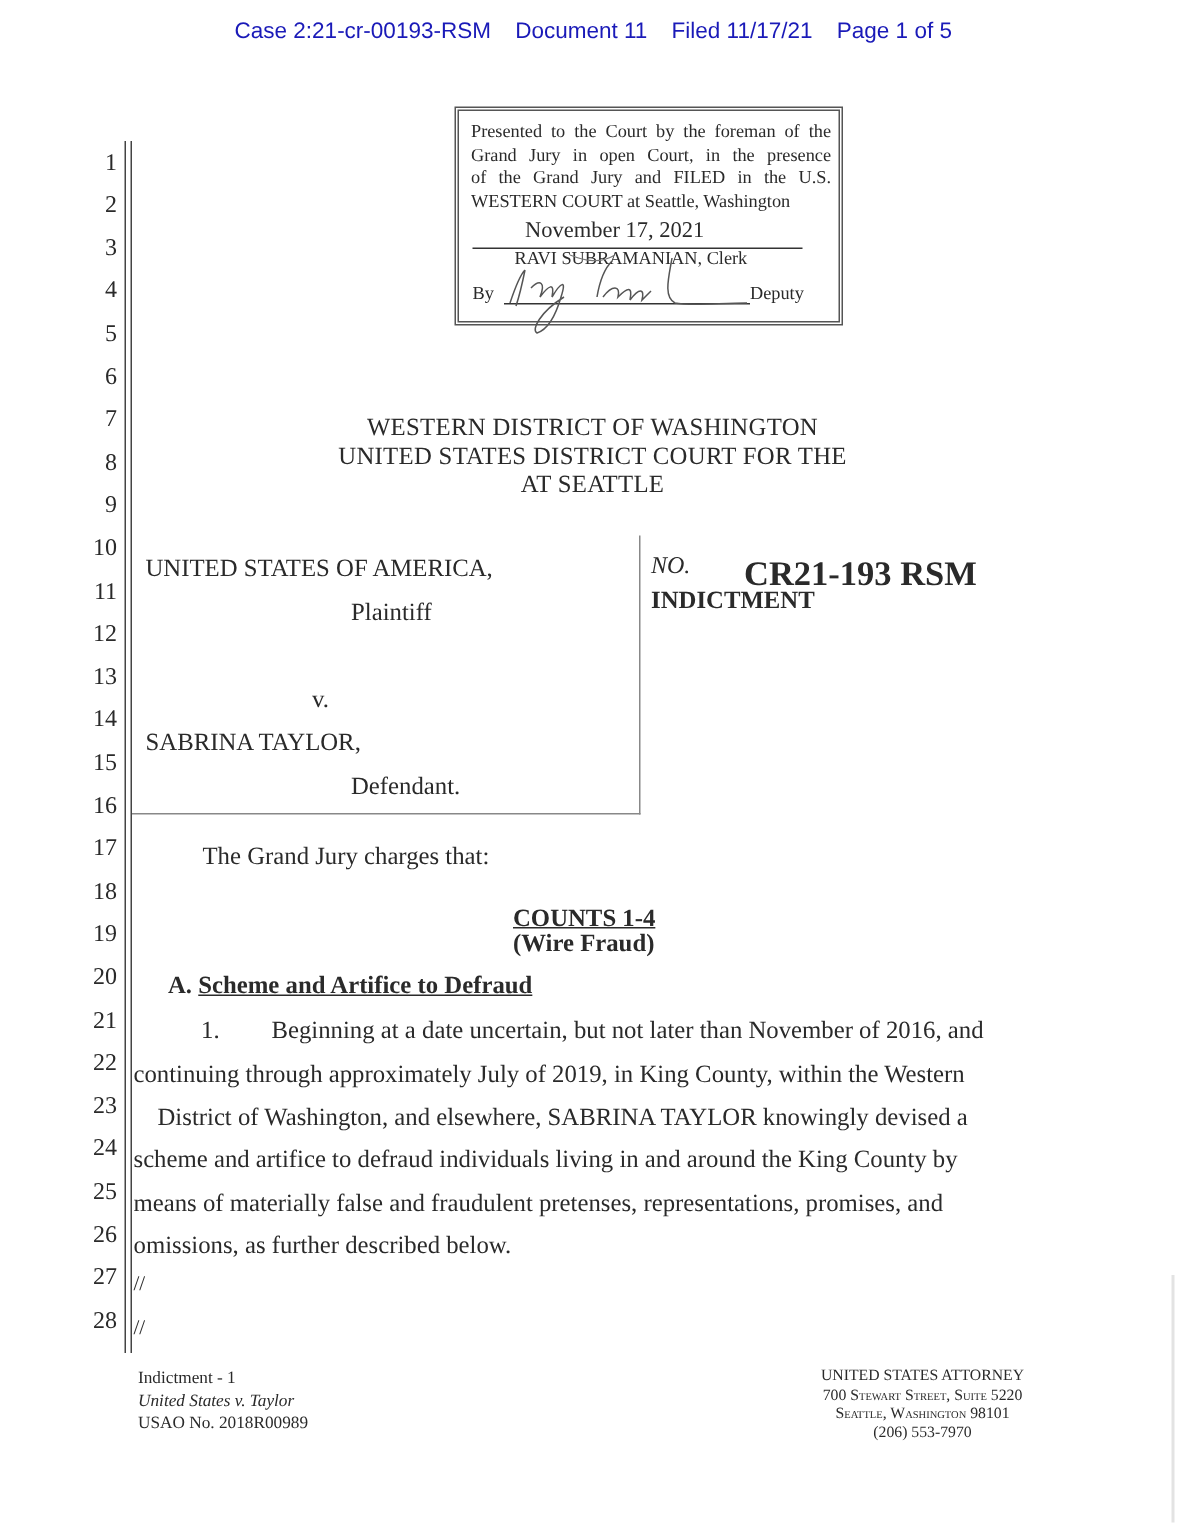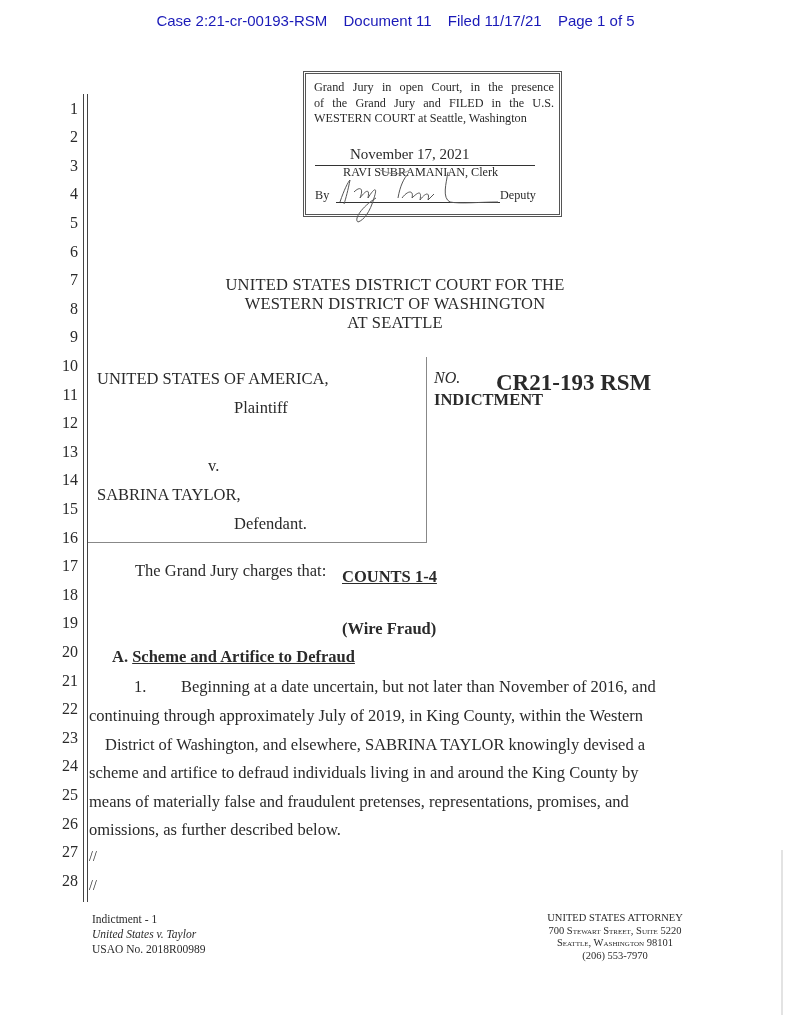--- a/index.html
+++ b/index.html
@@ -45,20 +45,21 @@
 
 <div class="abs header-stamp">
   <span>Case 2:21-cr-00193-RSM</span>
   <span>Document 11</span>
   <span>Filed 11/17/21</span>
   <span>Page 1 of 5</span>
 </div>
 
 <div class="abs filed-box"></div>
 <div class="abs filed-text">
+  <div>Presented to the Court by the foreman of the</div>
   <div>Grand Jury in open Court, in the presence</div>
   <div>of the Grand Jury and FILED in the U.S.</div>
   <div class="last">WESTERN COURT at Seattle, Washington</div>
 </div>
 <div class="abs filed-date">November 17, 2021</div>
 <div class="abs filed-rule"></div>
 <div class="abs clerk-line">RAVI SUBRAMANIAN, Clerk</div>
 <div class="abs by-label">By</div>
 <div class="abs by-rule"></div>
 <div class="abs deputy-label">Deputy</div>
@@ -94,38 +95,38 @@
 <div class="abs line-num" style="top:672px">21</div>
 <div class="abs line-num" style="top:700px">22</div>
 <div class="abs line-num" style="top:729px">23</div>
 <div class="abs line-num" style="top:757px">24</div>
 <div class="abs line-num" style="top:786px">25</div>
 <div class="abs line-num" style="top:815px">26</div>
 <div class="abs line-num" style="top:843px">27</div>
 <div class="abs line-num" style="top:872px">28</div>
 
 <div class="abs court-title">
+  <div>WESTERN DISTRICT OF WASHINGTON</div>
   <div>UNITED STATES DISTRICT COURT FOR THE</div>
-  <div>WESTERN DISTRICT OF WASHINGTON</div>
   <div>AT SEATTLE</div>
 </div>
 
 <div class="abs body-text" style="left:97px; top:369px;">UNITED STATES OF AMERICA,</div>
 <div class="abs body-text" style="left:234px; top:398px;">Plaintiff</div>
 <div class="abs body-text" style="left:208px; top:456px;">v.</div>
 <div class="abs body-text" style="left:97px; top:485px;">SABRINA TAYLOR,</div>
 <div class="abs body-text" style="left:234px; top:514px;">Defendant.</div>
 <div class="abs caption-vrule"></div>
 <div class="abs caption-hrule"></div>
 <div class="abs no-label">NO.</div>
 <div class="abs case-no">CR21-193 RSM</div>
 <div class="abs body-text bold" style="left:434px; top:390px;">INDICTMENT</div>
 
 <div class="abs body-text" style="left:135px; top:561px;">The Grand Jury charges that:</div>
-<div class="abs body-text bold u" style="left:342px; top:567px;">COUNTS 1-4</div>
+<div class="abs body-text bold u" style="left:342px; top:602px;">COUNTS 1-4</div>
 <div class="abs body-text bold" style="left:342px; top:619px;">(Wire Fraud)</div>
 <div class="abs body-text bold" style="left:112px; top:647px;">
   <span>A.</span>
   <span class="u">Scheme and Artifice to Defraud</span>
 </div>
 <div class="abs body-text" style="left:134px; top:677px;">1.</div>
 <div class="abs body-text" style="left:181px; top:677px;">Beginning at a date uncertain, but not later than November of 2016, and</div>
 <div class="abs body-text" style="left:89px; top:706px;">continuing through approximately July of 2019, in King County, within the Western</div>
 <div class="abs body-text" style="left:89px; top:735px;padding-left:16px;">District of Washington, and elsewhere, SABRINA TAYLOR knowingly devised a</div>
 <div class="abs body-text" style="left:89px; top:763px;">scheme and artifice to defraud individuals living in and around the King County by</div>

